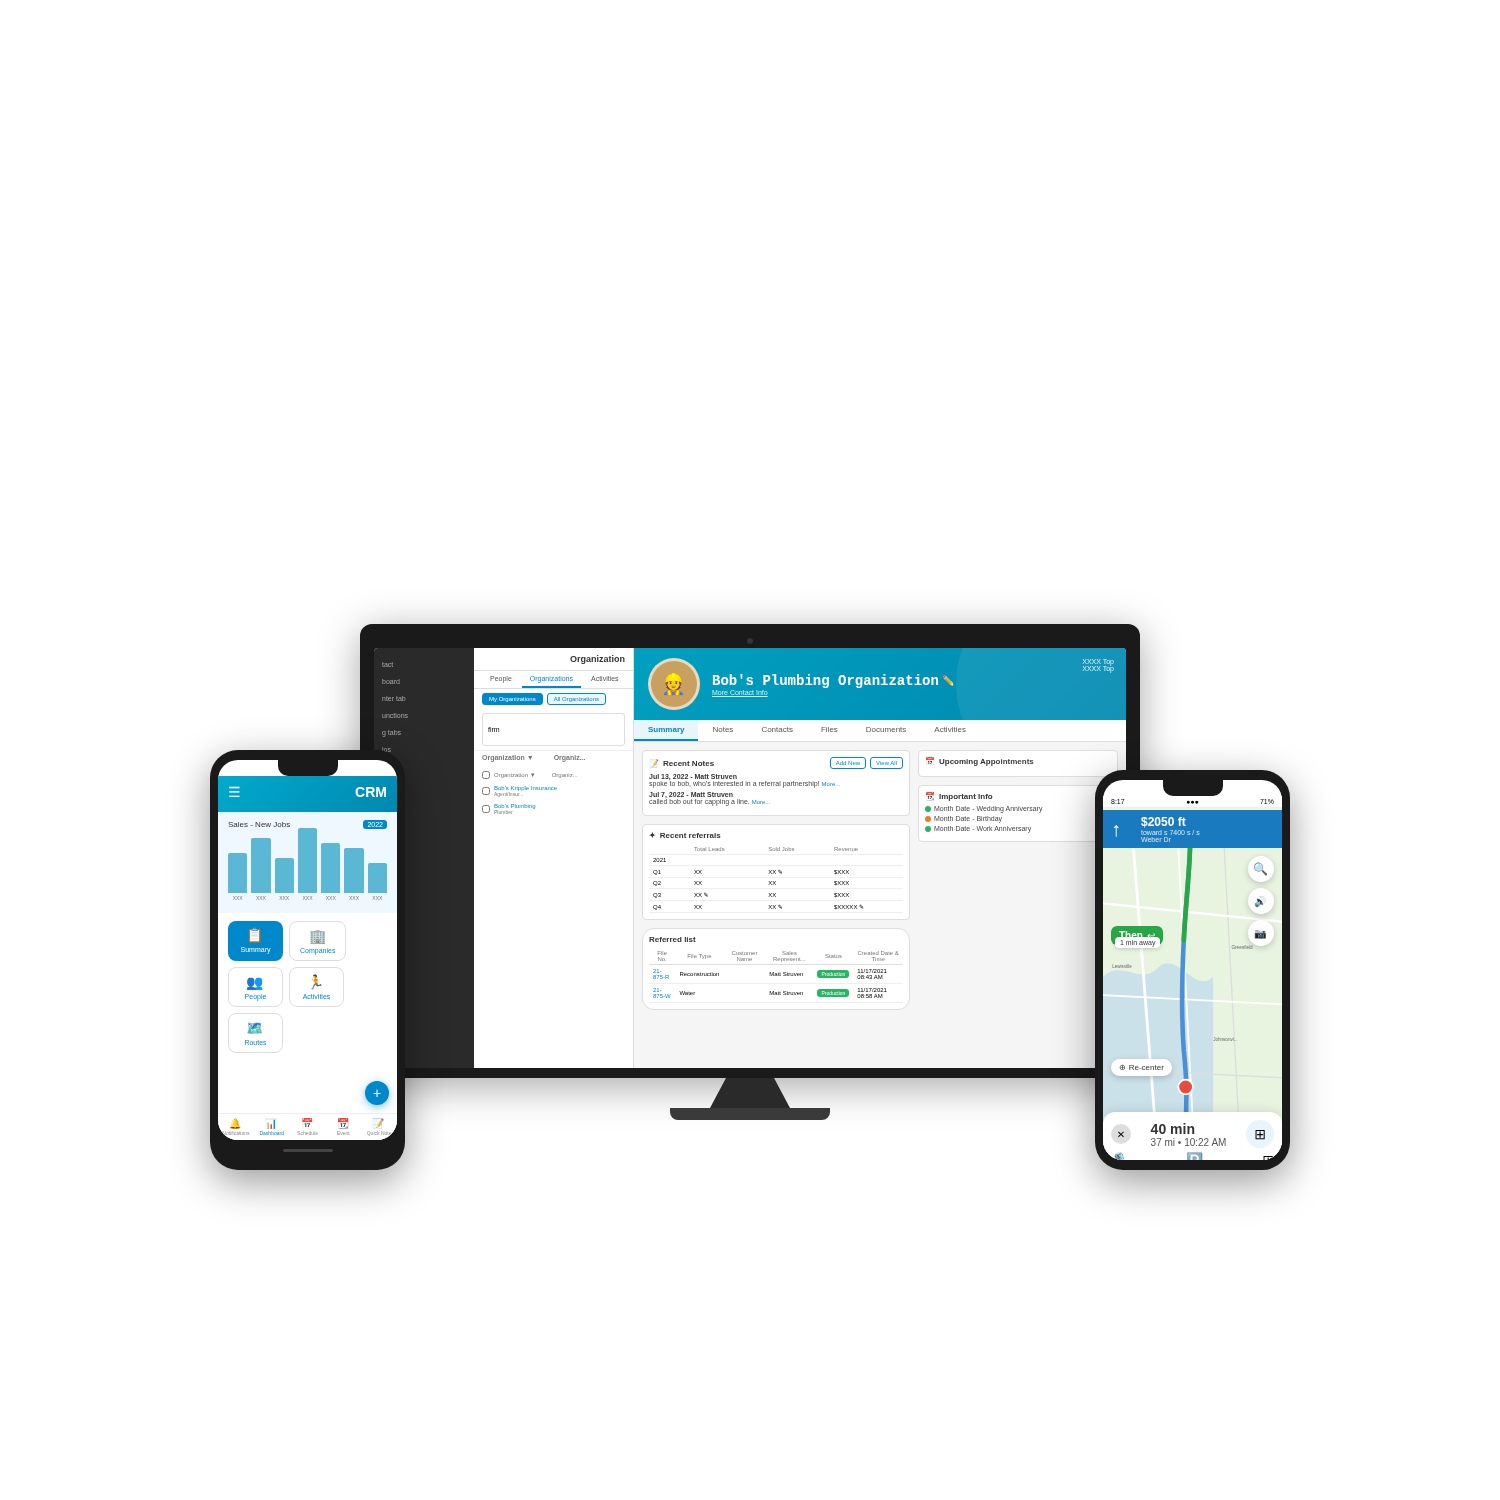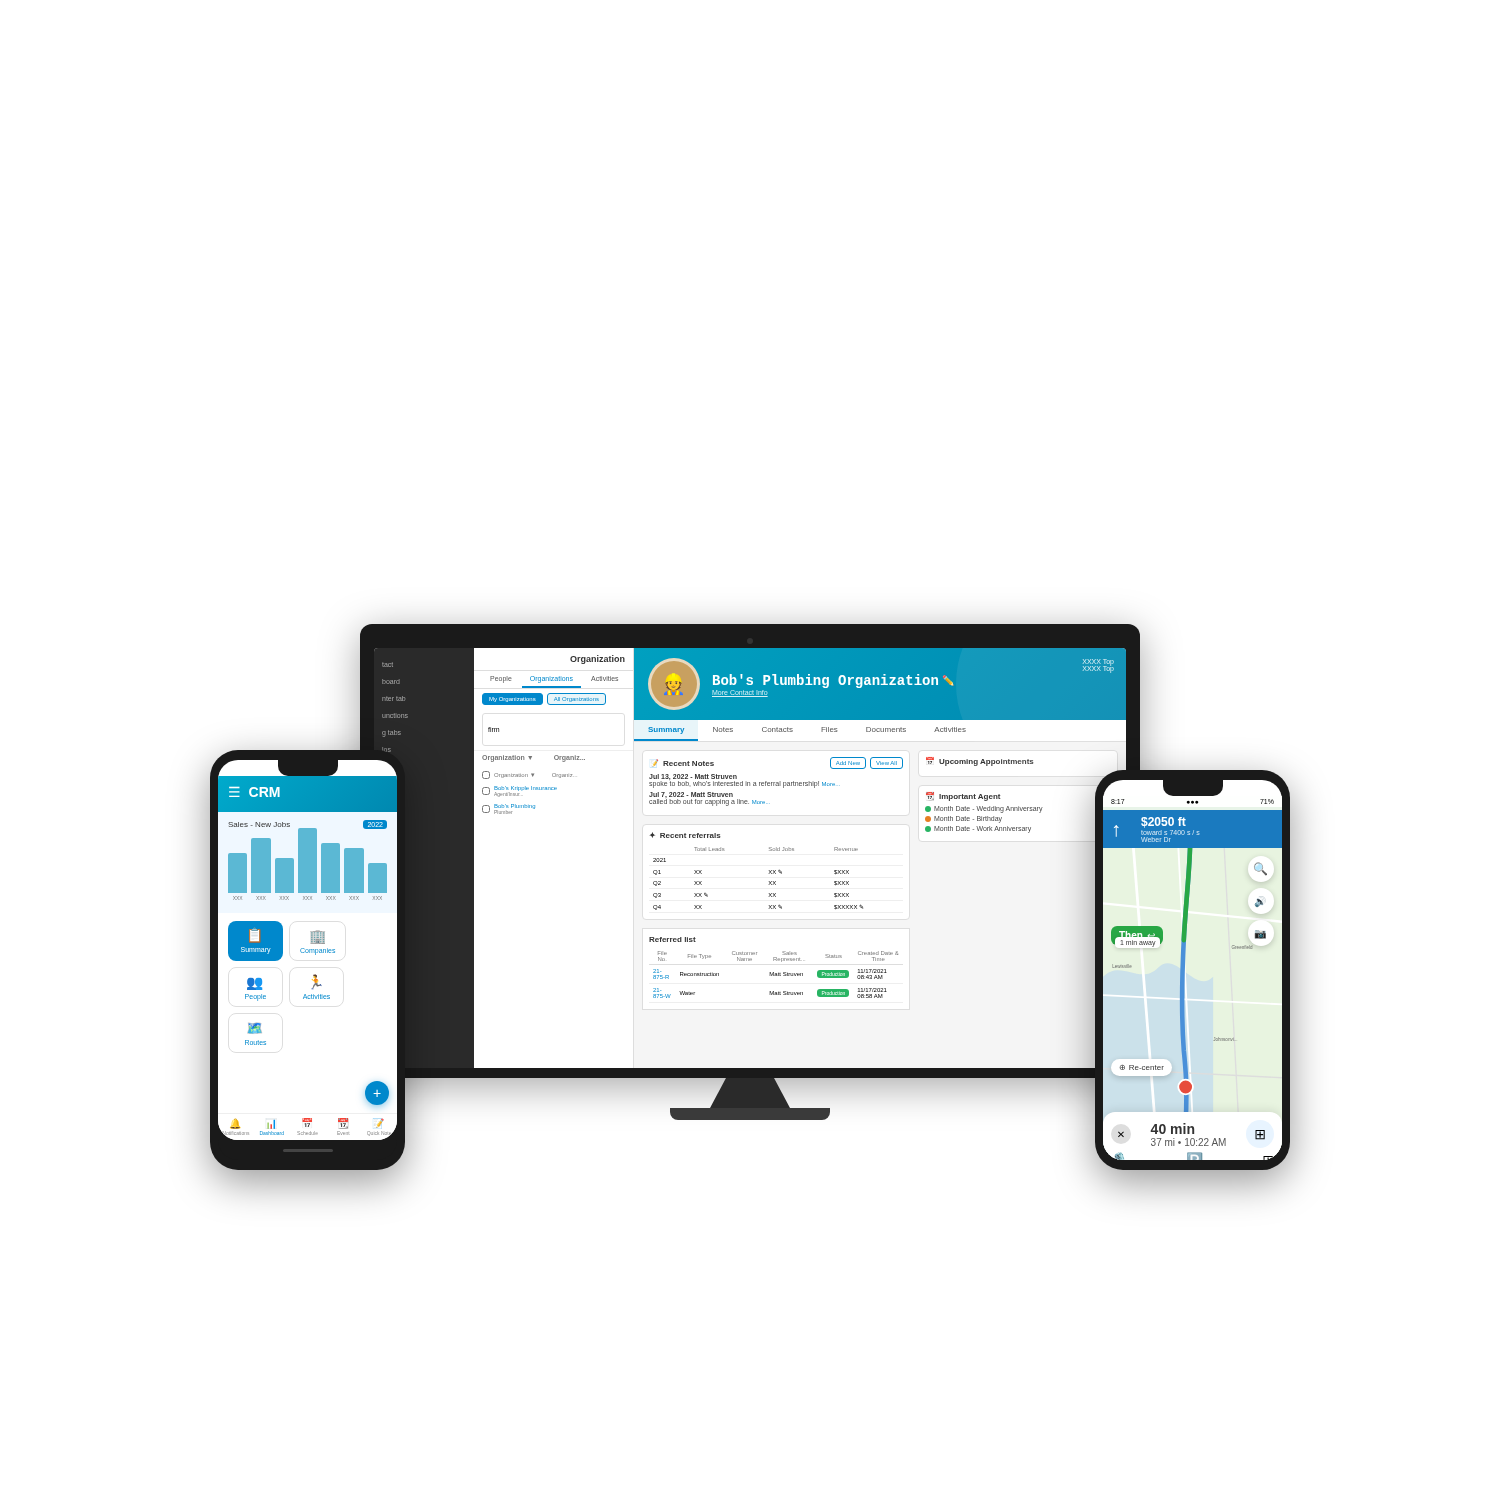--- a/index.html
+++ b/index.html
@@ -371,21 +371,21 @@
     .mobile-hamburger {
       color: #fff;
       font-size: 14px;
     }
 
     .mobile-crm-title {
       color: #fff;
       font-size: 14px;
       font-weight: bold;
       flex: 1;
-      text-align: left;
+      text-align: right;
     }
 
     
     .mobile-chart-section {
       background: #f0f8ff;
       padding: 8px 10px;
     }
 
     .chart-label {
       font-size: 8px;
@@ -793,21 +793,21 @@
       border: 1px solid #ddd;
       border-radius: 3px;
       padding: 2px 5px;
       font-size: 7px;
     }
 
     
     .ref-full-card {
       background: #fff;
       border: 1px solid #ddd;
-      border-radius: 0;
+      border-radius: 12px;
       padding: 6px;
     }
 
     
     .phone-home-bar {
       background: #1a1a1a;
       height: 20px;
       border-radius: 0 0 28px 28px;
       display: flex;
       align-items: center;
@@ -1051,21 +1051,21 @@
               <div class="card">
                 <div class="card-title">
                   <span>📅</span>
                   <span>Upcoming Appointments</span>
                 </div>
               </div>
 
               <div class="card">
                 <div class="card-title">
                   <span>📆</span>
-                  <span>Important Agent</span>
+                  <span>Important Info</span>
                 </div>
                 <div class="date-item">
                   <div class="dot-green"></div>
                   <span>Month Date - Wedding Anniversary</span>
                 </div>
                 <div class="date-item">
                   <div class="dot-orange"></div>
                   <span>Month Date - Birthday</span>
                 </div>
                 <div class="date-item">

